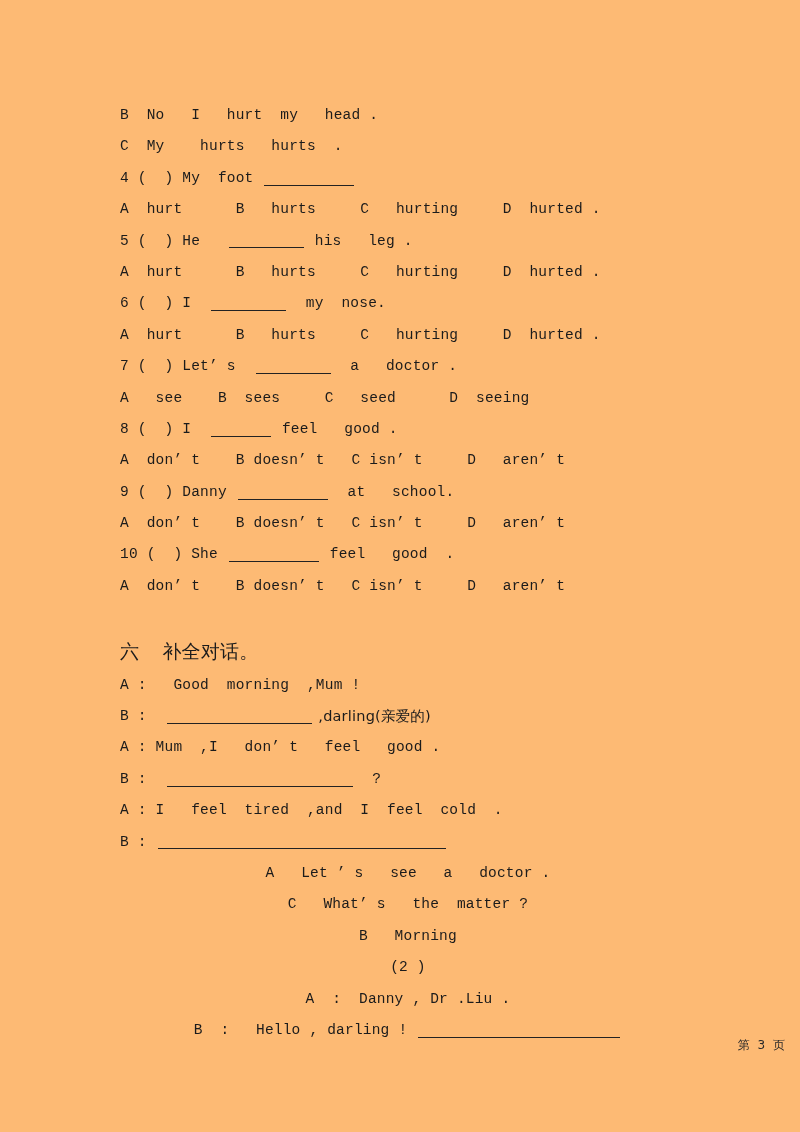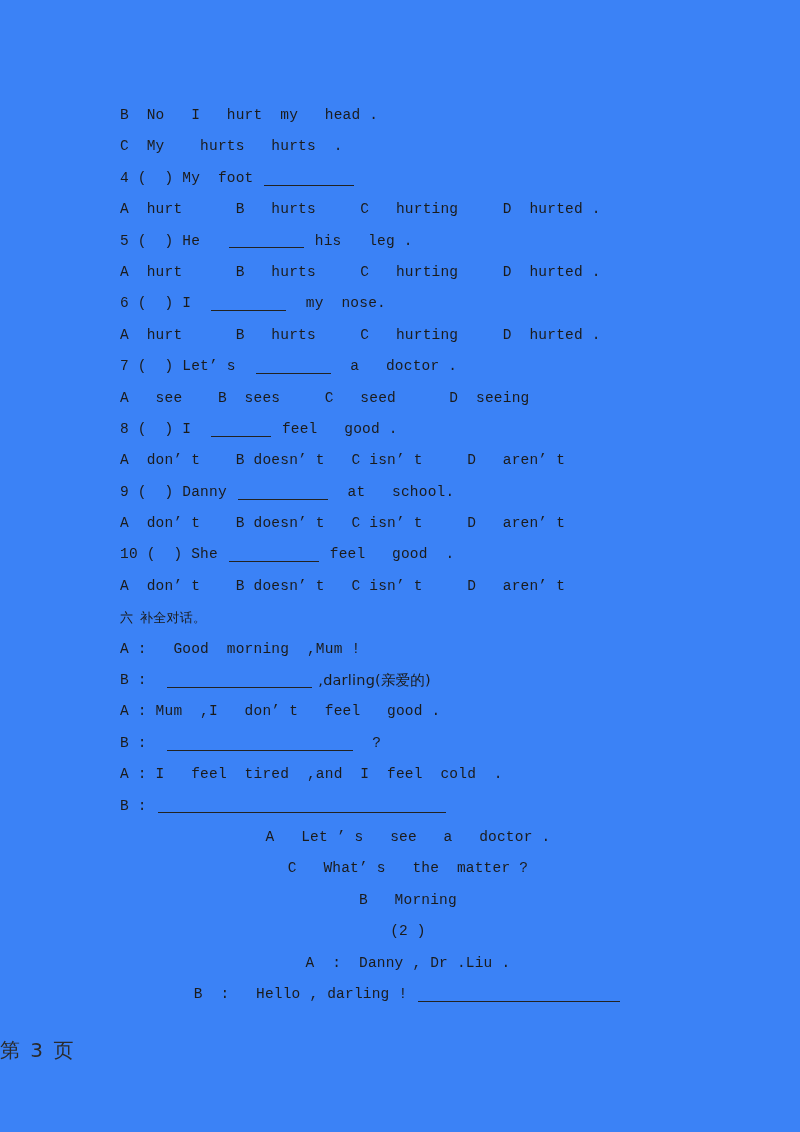--- a/index.html
+++ b/index.html
@@ -11,43 +11,44 @@
     width: 800px;
     height: 1132px;
     position: relative;
     font-family: "Liberation Serif", serif;
     color: #1a1a1a;
     overflow: hidden;
   }
   .page {
     position: absolute;
     inset: 0;
-    background: #3b82f6;
+    background: #fdba74;
   }
   .content {
     position: absolute;
     left: 120px;
     top: 100px;
     width: 560px;
   }
   
   .line {
     height: 31.4px;
     line-height: 31.4px;
     white-space: pre;
     font-family: "Liberation Mono", monospace;
     font-size: 14.5px;
     letter-spacing: 0.2px;
     color: #1b1b1b;
     display: flex;
     align-items: center;
   }
   .line.cn {
-    font-family: Liberation Serif, serif;
-    font-size: 13px;
+    font-family: Liberation Mono, monospace;
+    font-size: 19px;
+    margin-top: 36px;
   }
   .seg {
     white-space: pre;
   }
   
   .blank {
     display: inline-block;
     border-bottom: 1.3px solid #222;
     height: 0.92em;
     vertical-align: baseline;
@@ -59,25 +60,25 @@
   .blank-dlg1 { width: 145px; border-bottom-width: 1.2px; }
   .blank-dlg2 { width: 186px; border-bottom-width: 1.2px; }
   .blank-dlg3 { width: 288px; border-bottom-width: 1.2px; }
   .blank-dlg4 { width: 202px; border-bottom-width: 1.2px; }
 
   .indent1 { padding-left: 7px; justify-content: center; }
 
   .footer {
     position: absolute;
     left: 0;
-    right: 0;
+    right: 13px;
     top: 1037px;
-    text-align: left;
+    text-align: right;
     font-family: "DejaVu Sans", sans-serif;
-    font-size: 20px;
+    font-size: 12px;
     color: #2a2a2a;
     letter-spacing: 2px;
   }
 </style>
 </head>
 <body>
 
 <div class="page">
   <div class="content" id="lines-host">
       <div class="line"><span class="seg">B  No   I   hurt  my   head .</span></div>

